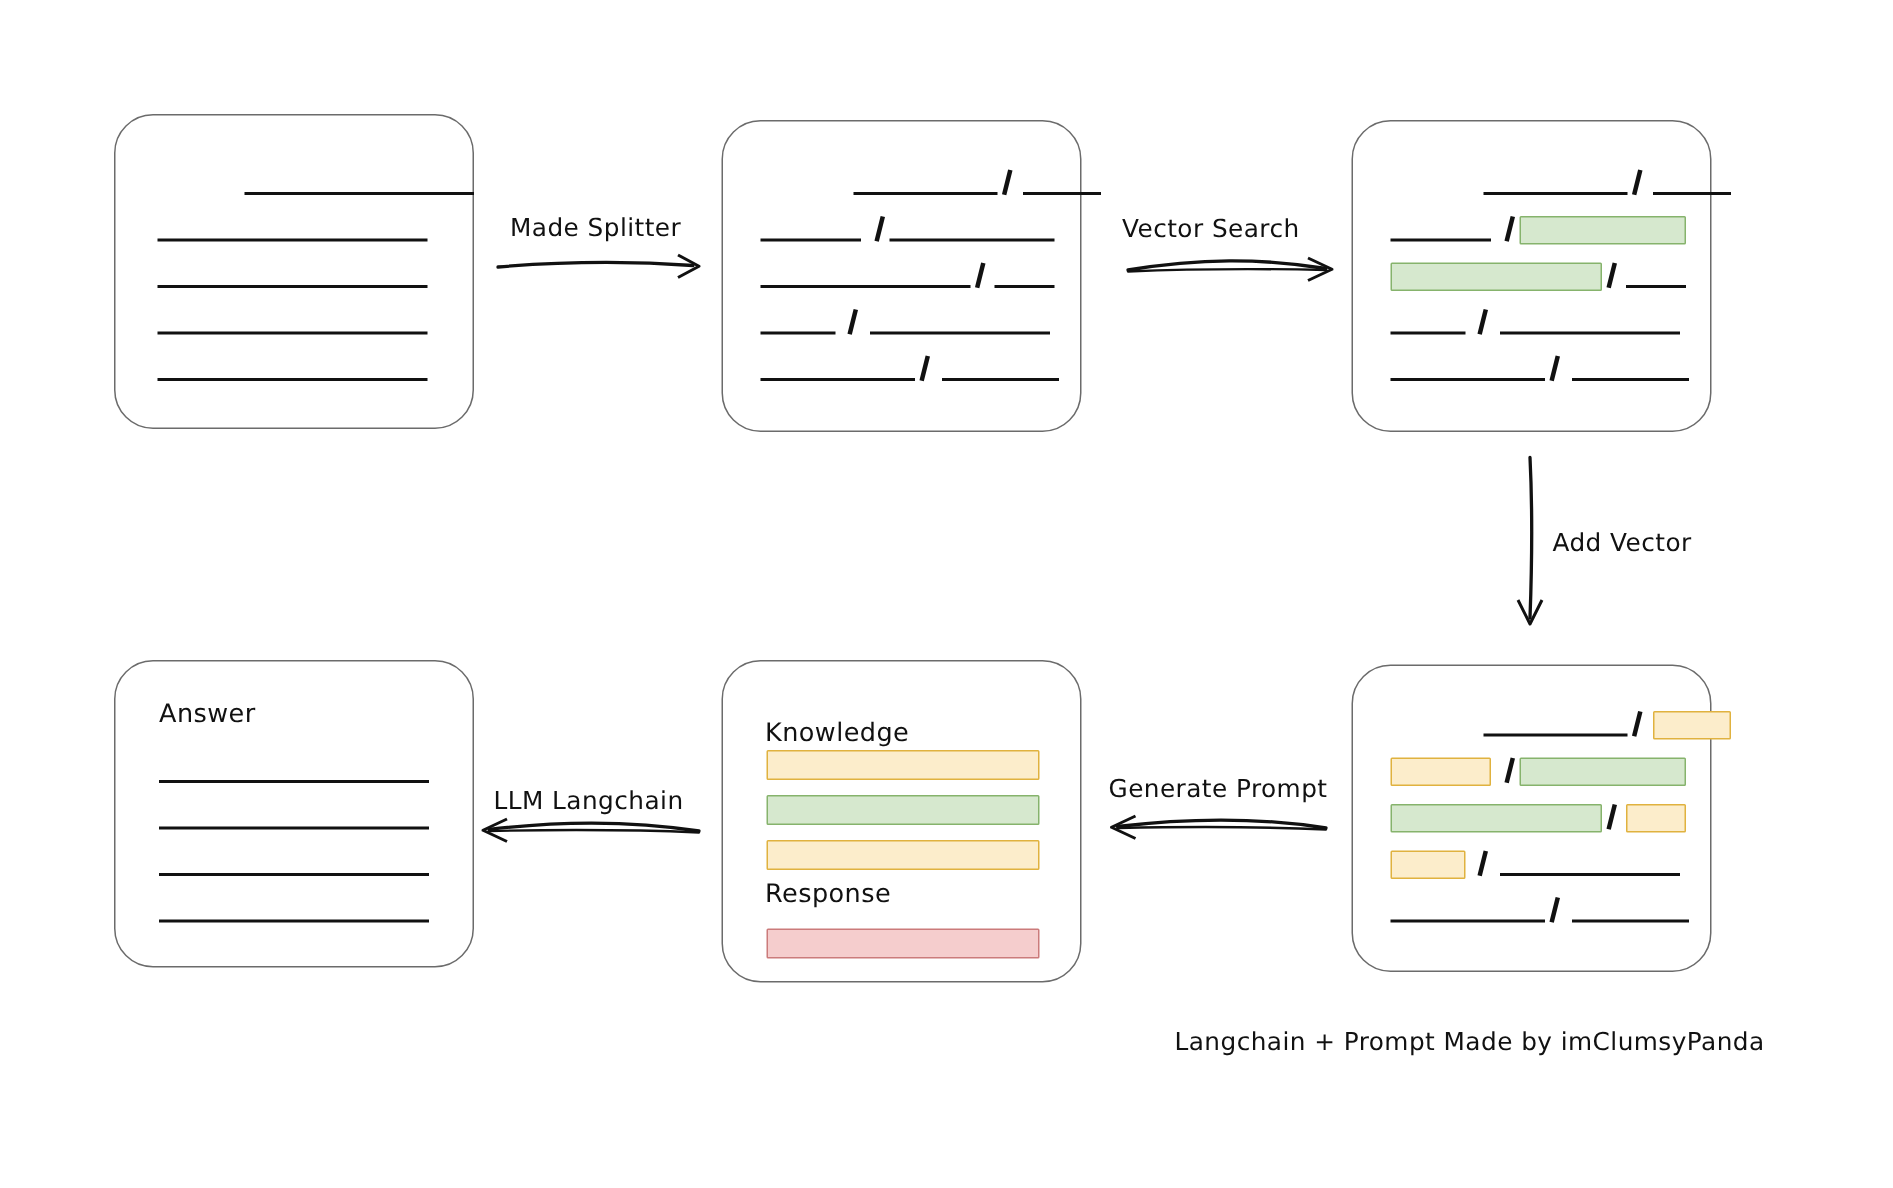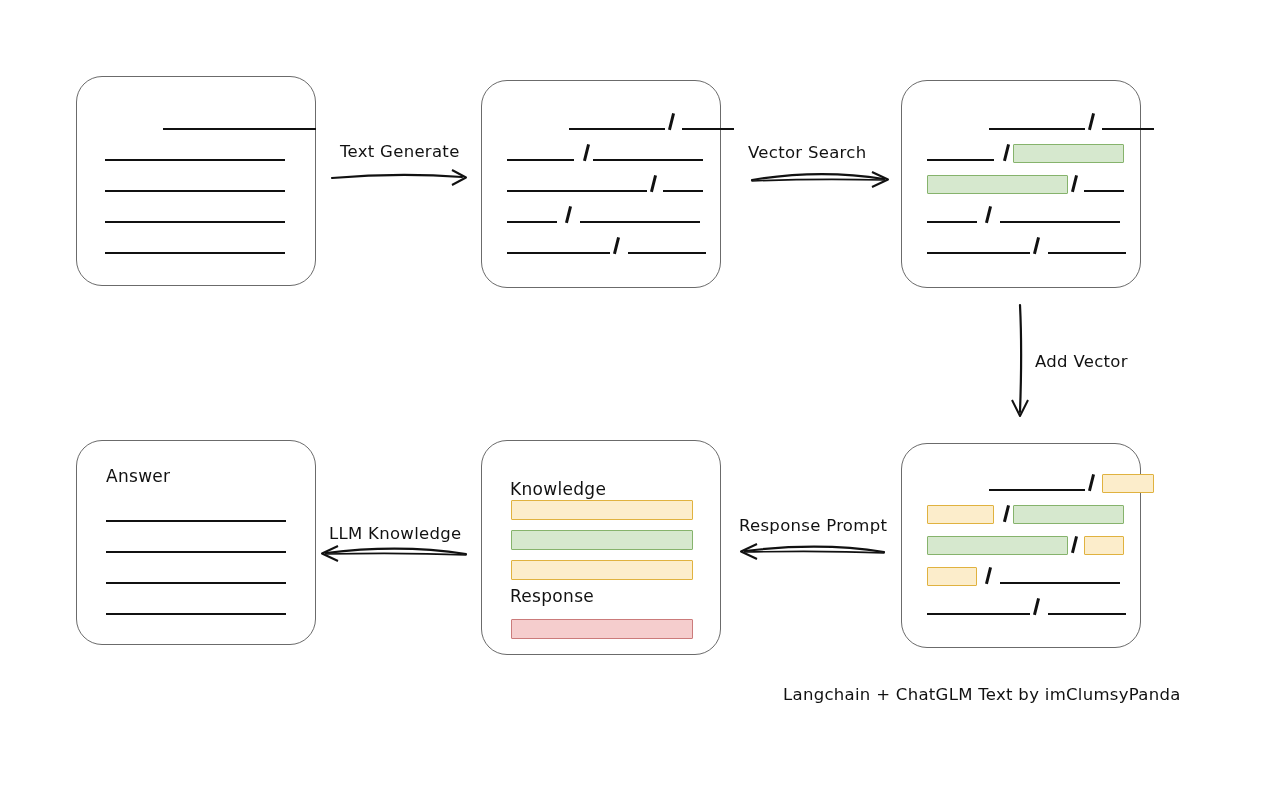--- a/index.html
+++ b/index.html
@@ -334,25 +334,25 @@
         </div>
         <div class="row" style="top: 62px;">
           <span class="seg line" style="width: 180px;"></span>
         </div>
         <div class="row" style="top: 93px;">
           <span class="seg line" style="width: 180px;"></span>
         </div>
       </div>
   </div>
 
-  <div class="edge-label" style="left:340px; top:142px;">Text Generate</div>
+  <div class="edge-label" style="left:340px; top:142px;">Made Splitter</div>
 
   <div class="edge-label" style="left:748px; top:143px;">Vector Search</div>
 
   <div class="edge-label" style="left:1035px; top:352px;">Add Vector</div>
 
-  <div class="edge-label" style="left:739px; top:516px;">Response Prompt</div>
-
-  <div class="edge-label" style="left:329px; top:524px;">LLM Knowledge</div>
-
-  <div class="footer-note" style="left:783px; top:685px;">Langchain + ChatGLM Text by imClumsyPanda</div>
+  <div class="edge-label" style="left:739px; top:516px;">Generate Prompt</div>
+
+  <div class="edge-label" style="left:329px; top:524px;">LLM Langchain</div>
+
+  <div class="footer-note" style="left:783px; top:685px;">Langchain + Prompt Made by imClumsyPanda</div>
 
 </div>
 
 </body></html>

